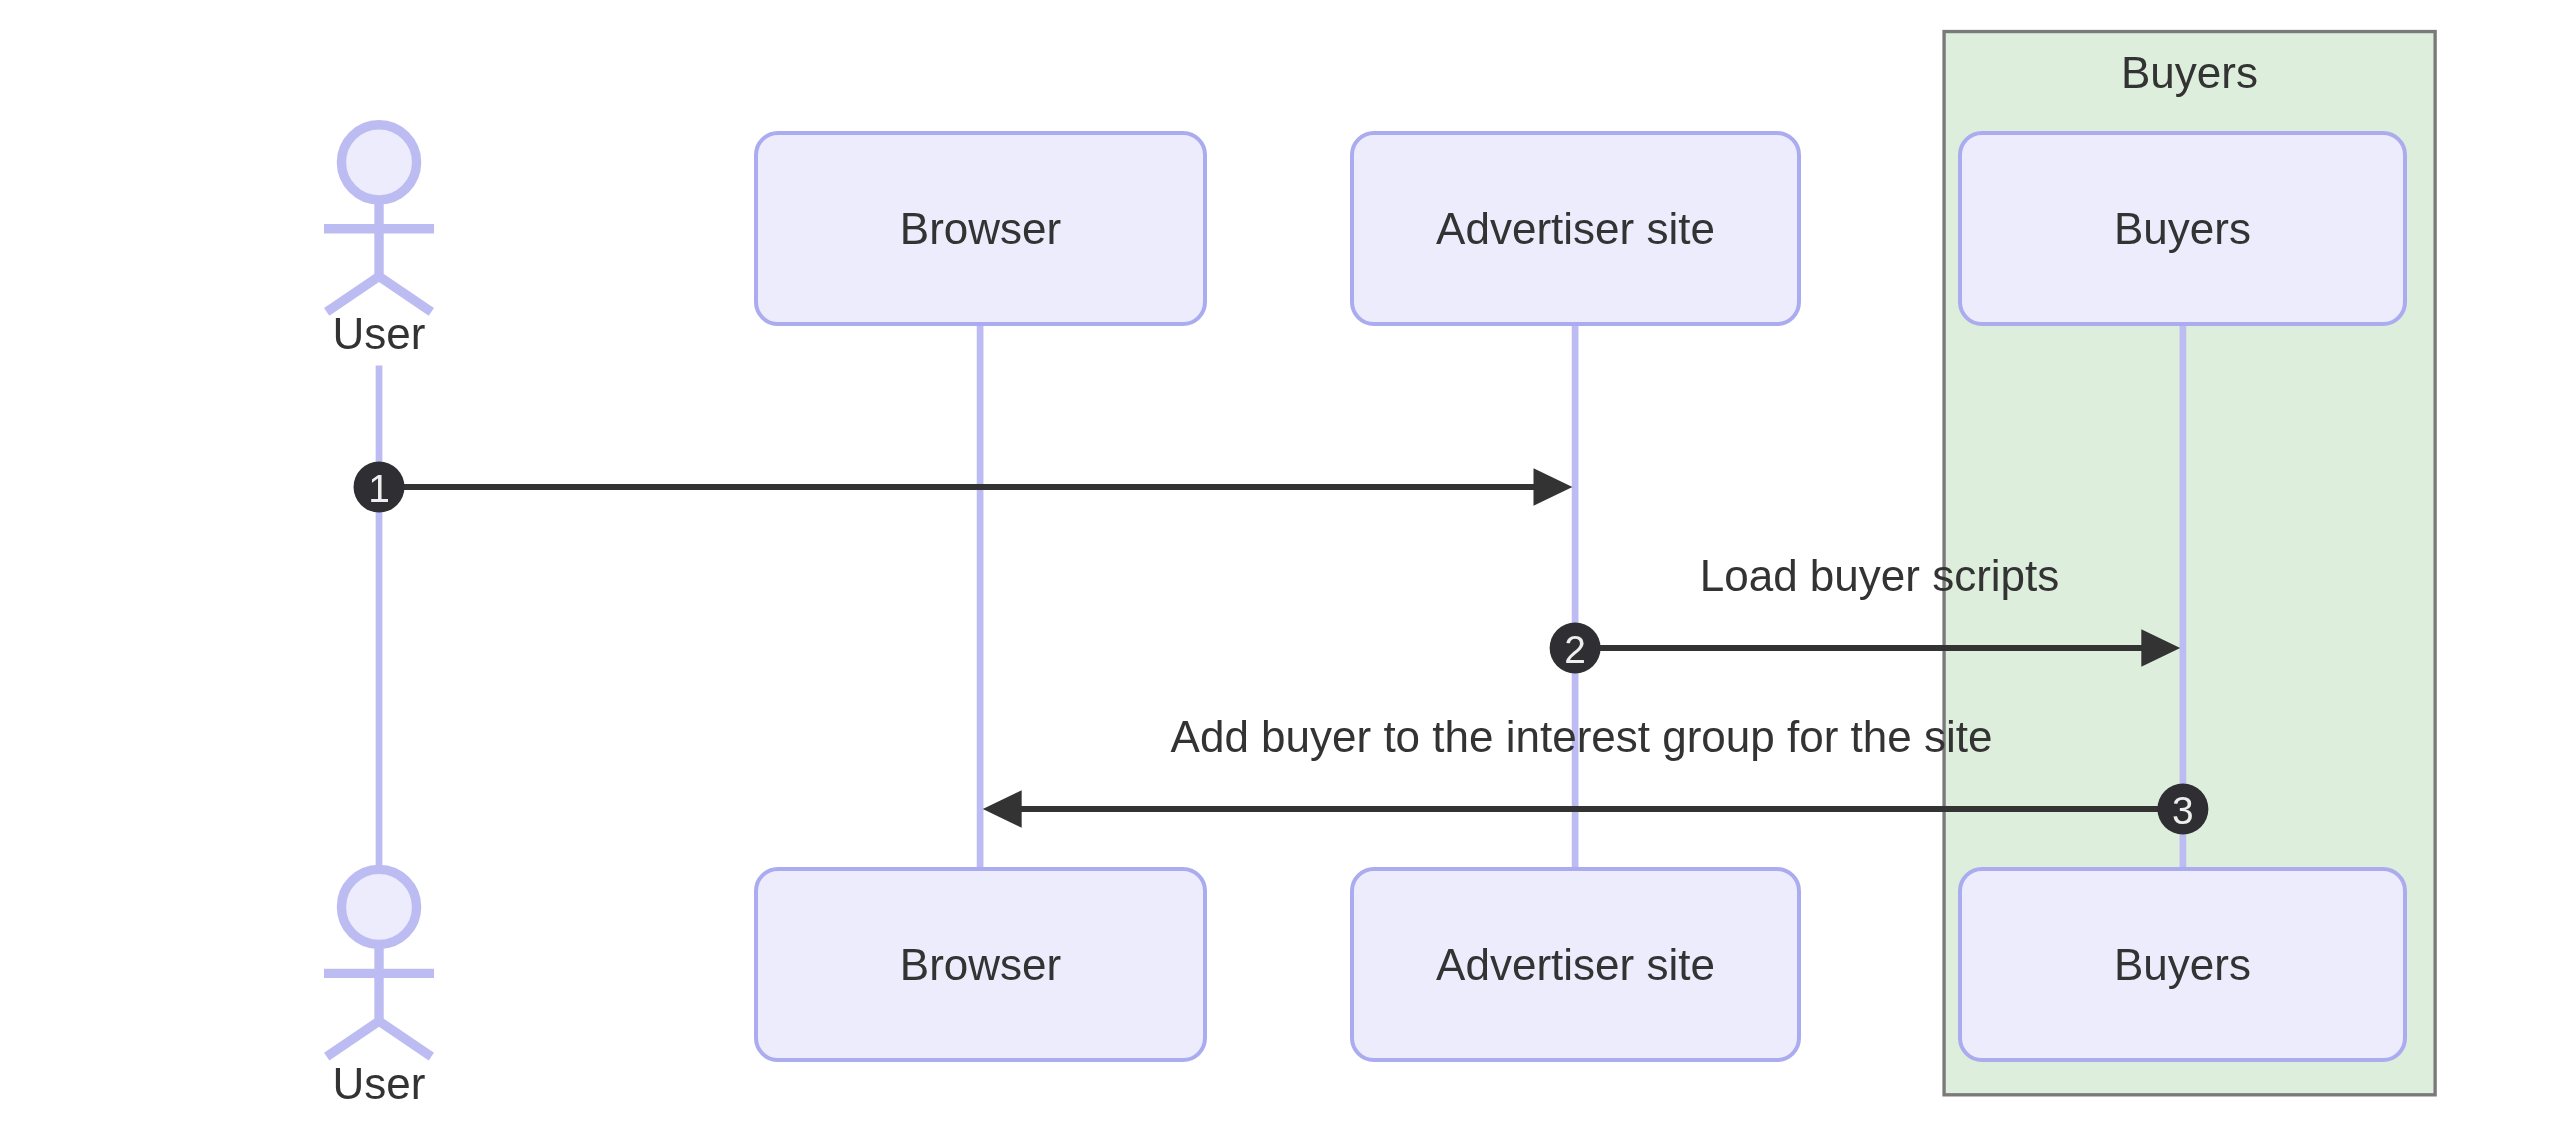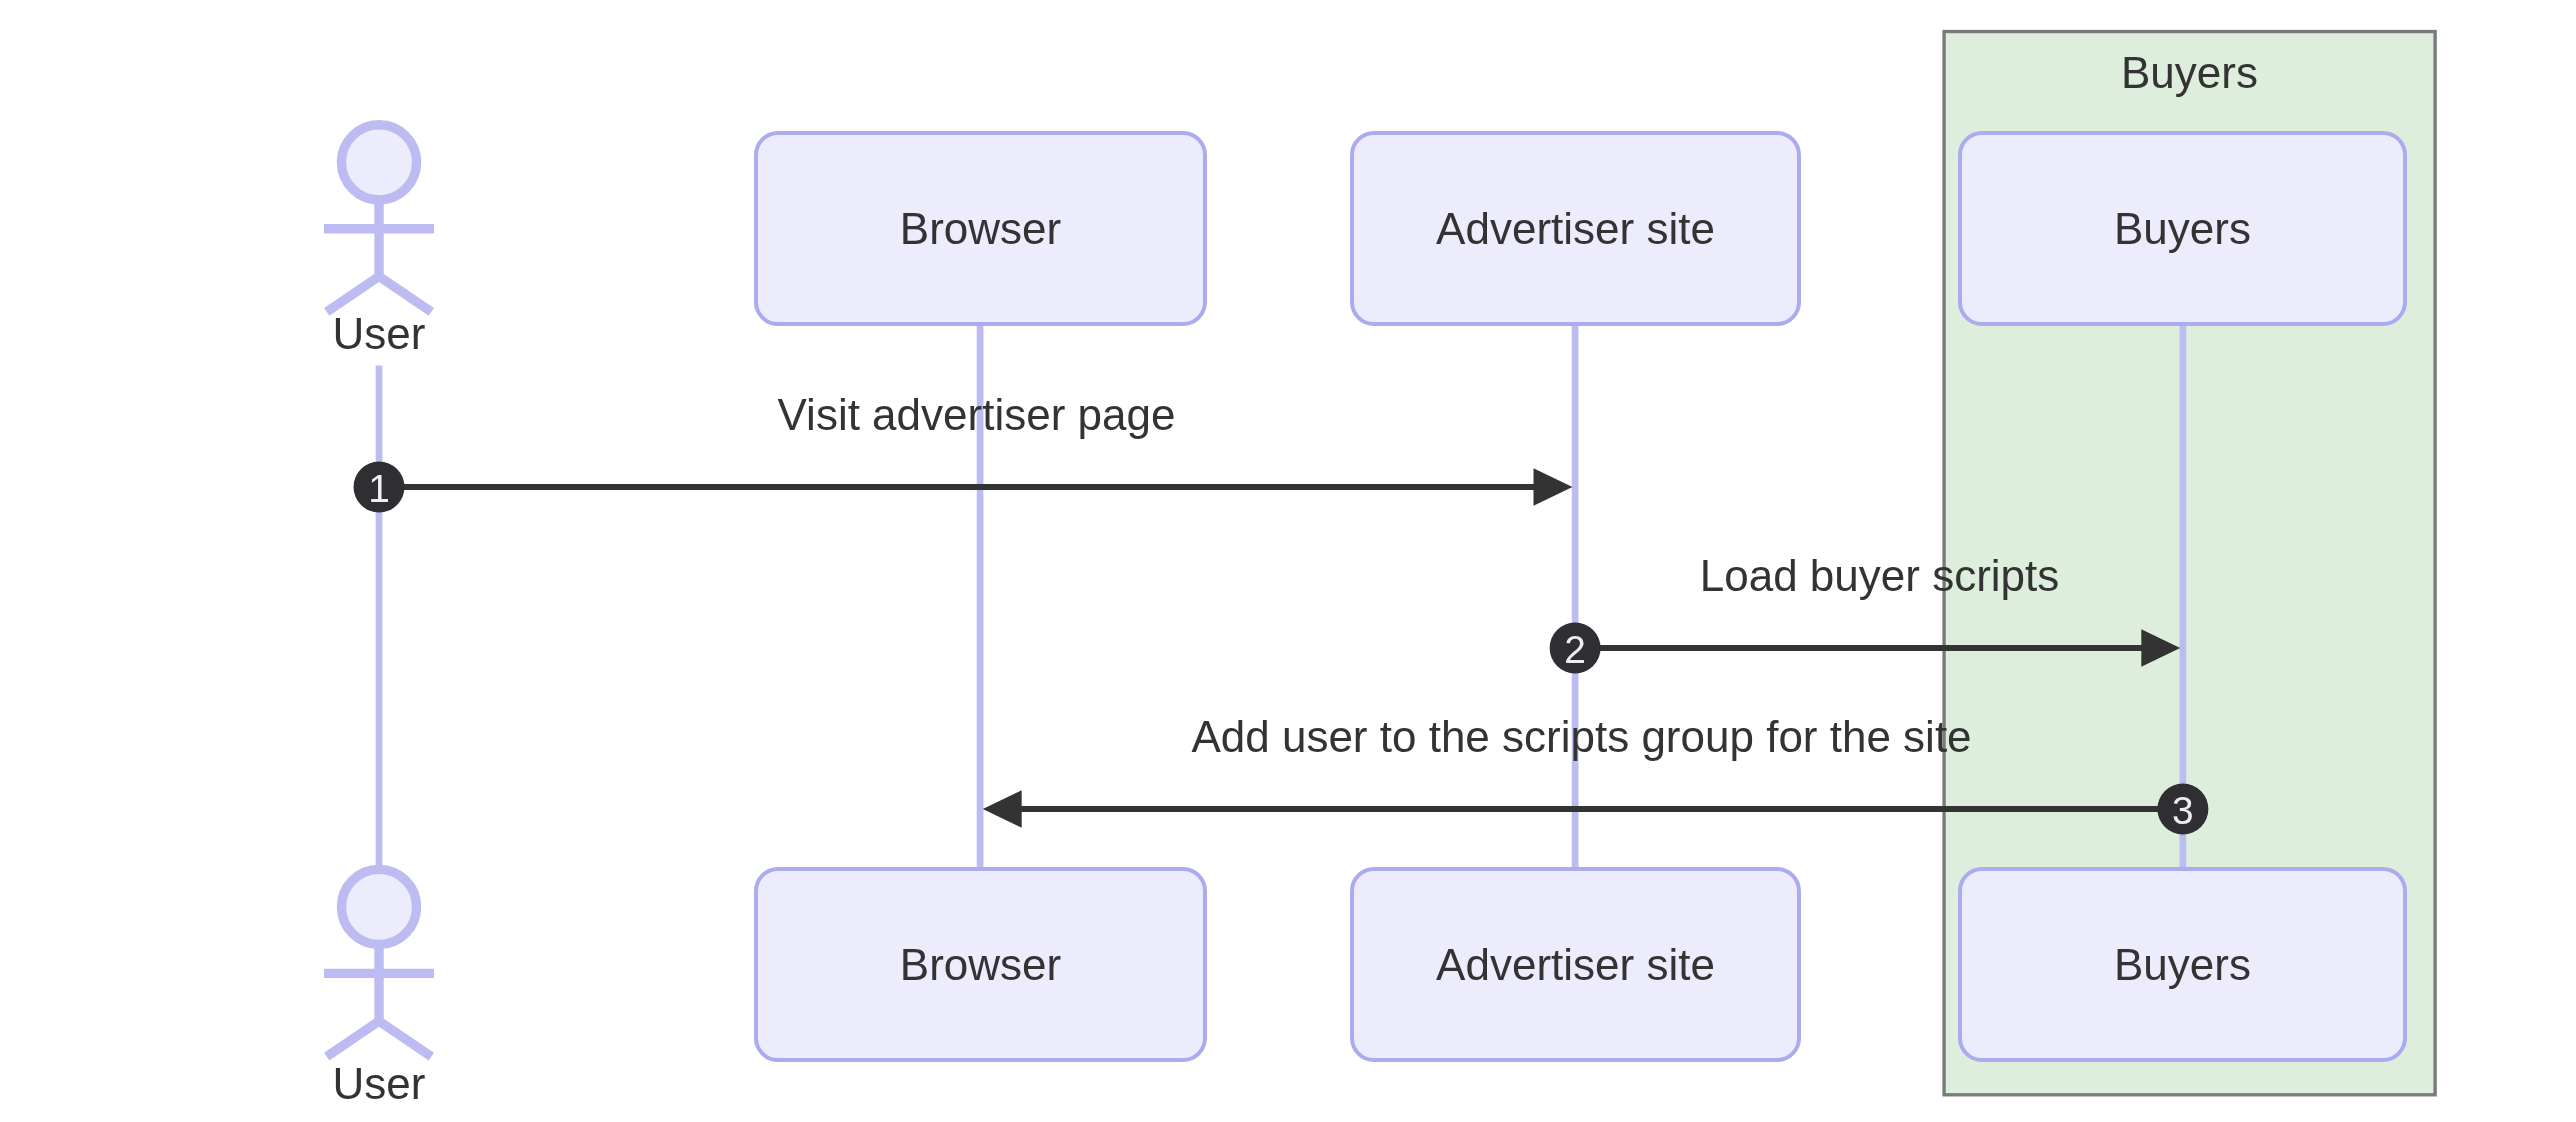--- a/index.html
+++ b/index.html
@@ -123,18 +123,17 @@
   <div class="pbox" style="left:754px; top:867px; width:453px; height:195px;">
     <span>Browser</span>
   </div>
   <div class="pbox" style="left:1350px; top:867px; width:451px; height:195px;">
     <span>Advertiser site</span>
   </div>
   <div class="pbox" style="left:1958px; top:867px; width:449px; height:195px;">
     <span>Buyers</span>
   </div>
 
-  <div class="txt-label" style="left:574px; top:386px; width:805px; height:57px;">Visit advertiser page</div>
   <div class="txt-label" style="left:1544px; top:547px; width:671px; height:57px;">Load buyer scripts</div>
-  <div class="txt-label" style="left:1045px; top:708px; width:1073px; height:57px;">Add user to the scripts group for the site</div>
+  <div class="txt-label" style="left:1045px; top:708px; width:1073px; height:57px;">Add buyer to the interest group for the site</div>
 
 </div>
 
 
 </body></html>

